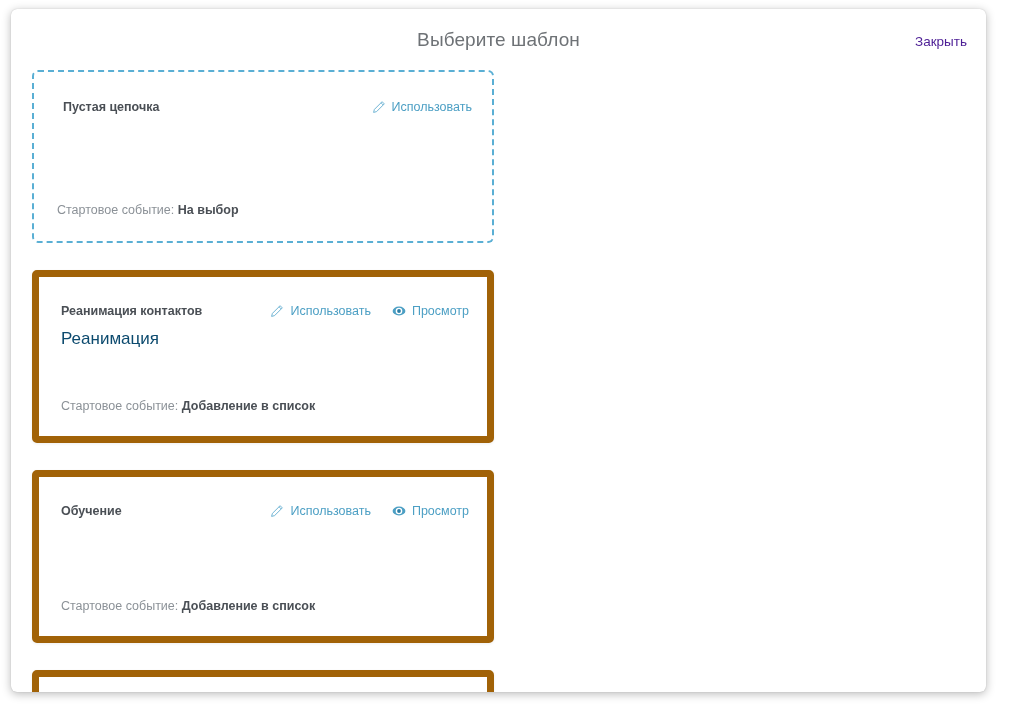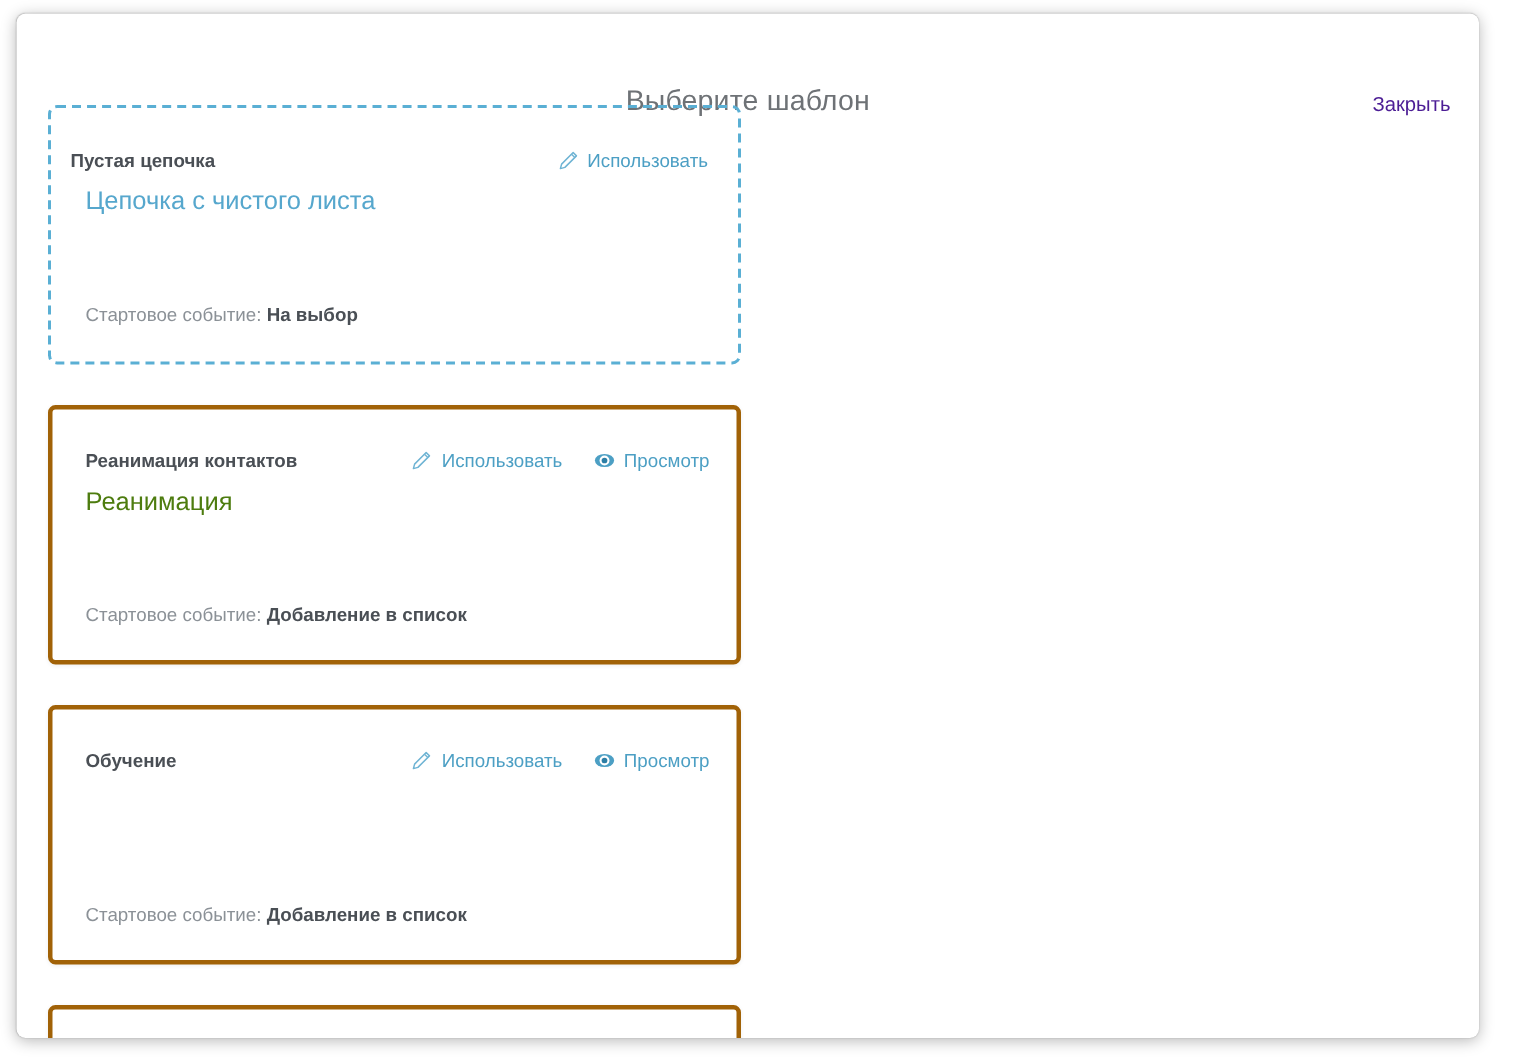--- a/index.html
+++ b/index.html
@@ -27,21 +27,20 @@
     border-radius: 6px;
     box-shadow: 0 2px 10px rgba(0,0,0,0.28), 0 0 1px rgba(0,0,0,0.25);
     box-sizing: border-box;
     overflow: hidden;
   }
 
   
   #modal-header {
     position: relative;
     height: 62px;
-    margin-top: 28px;
   }
   #modal-title {
     position: absolute;
     left: 0;
     right: 0;
     top: 20px;
     text-align: center;
     font-size: 19px;
     font-weight: 400;
     color: #6e7276;
@@ -66,21 +65,21 @@
     display: flex;
     flex-wrap: wrap;
     gap: 27px 27px;
   }
 
   .template-card {
     width: 462px;
     height: 173px;
     box-sizing: border-box;
     background: #ffffff;
-    border: 3px solid #a16207;
+    border: 7px solid #a16207;
     border-radius: 5px;
     box-shadow: 0 1px 3px rgba(26,40,55,0.07);
     position: relative;
     padding: 0;
   }
   .template-card.blank {
     border: 2px dashed #5aafd4;
     background: transparent;
     box-shadow: none;
     border-radius: 6px;
@@ -89,21 +88,21 @@
   .card-head {
     position: absolute;
     left: 22px;
     right: 18px;
     top: 25px;
     height: 18px;
     display: flex;
     align-items: center;
     justify-content: space-between;
   }
-  .blank .card-head { left: 13px; right: 20px; top: 26px; }
+  .blank .card-head { left: 29px; right: 20px; top: 26px; }
 
   .card-label {
     font-size: 12.5px;
     font-weight: bold;
     color: #4a4f55;
     white-space: nowrap;
   }
 
   .card-actions {
     display: flex;
@@ -128,21 +127,21 @@
     flex: 0 0 14px;
   }
   .card-action .ico svg { display: block; }
 
   .card-name {
     position: absolute;
     left: 22px;
     right: 18px;
     top: 50px;
     font-size: 17px;
-    color: #4d7c0f;
+    color: #0c4a6e;
     font-weight: 400;
     line-height: 24px;
     white-space: nowrap;
     overflow: hidden;
     text-overflow: ellipsis;
   }
   .blank .card-name {
     left: 23px;
     color: #56a7cd;
   }
@@ -180,21 +179,20 @@
               <span class="ico">
                 <svg width="14" height="14" viewBox="0 0 14 14" fill="none">
                   <path d="M10.1 1.7 L12.3 3.9 L4.6 11.6 L1.6 12.4 L2.4 9.4 Z" stroke="#6fb4d4" stroke-width="1" fill="none" stroke-linejoin="round"></path>
                   <path d="M9.0 2.8 L11.2 5.0" stroke="#6fb4d4" stroke-width="0.9"></path>
                 </svg>
               </span>
               <span>Использовать</span>
             </div>
           </div>
         </div>
-        <div class="card-name">Цепочка с чистого листа</div>
         <div class="card-footer"><span>Стартовое событие:</span> <b>На выбор</b></div>
       </div>
       <div class="template-card">
         <div class="card-head">
           <div class="card-label">Реанимация контактов</div>
           <div class="card-actions">
             <div class="card-action">
               <span class="ico">
                 <svg width="14" height="14" viewBox="0 0 14 14" fill="none">
                   <path d="M10.1 1.7 L12.3 3.9 L4.6 11.6 L1.6 12.4 L2.4 9.4 Z" stroke="#6fb4d4" stroke-width="1" fill="none" stroke-linejoin="round"></path>

